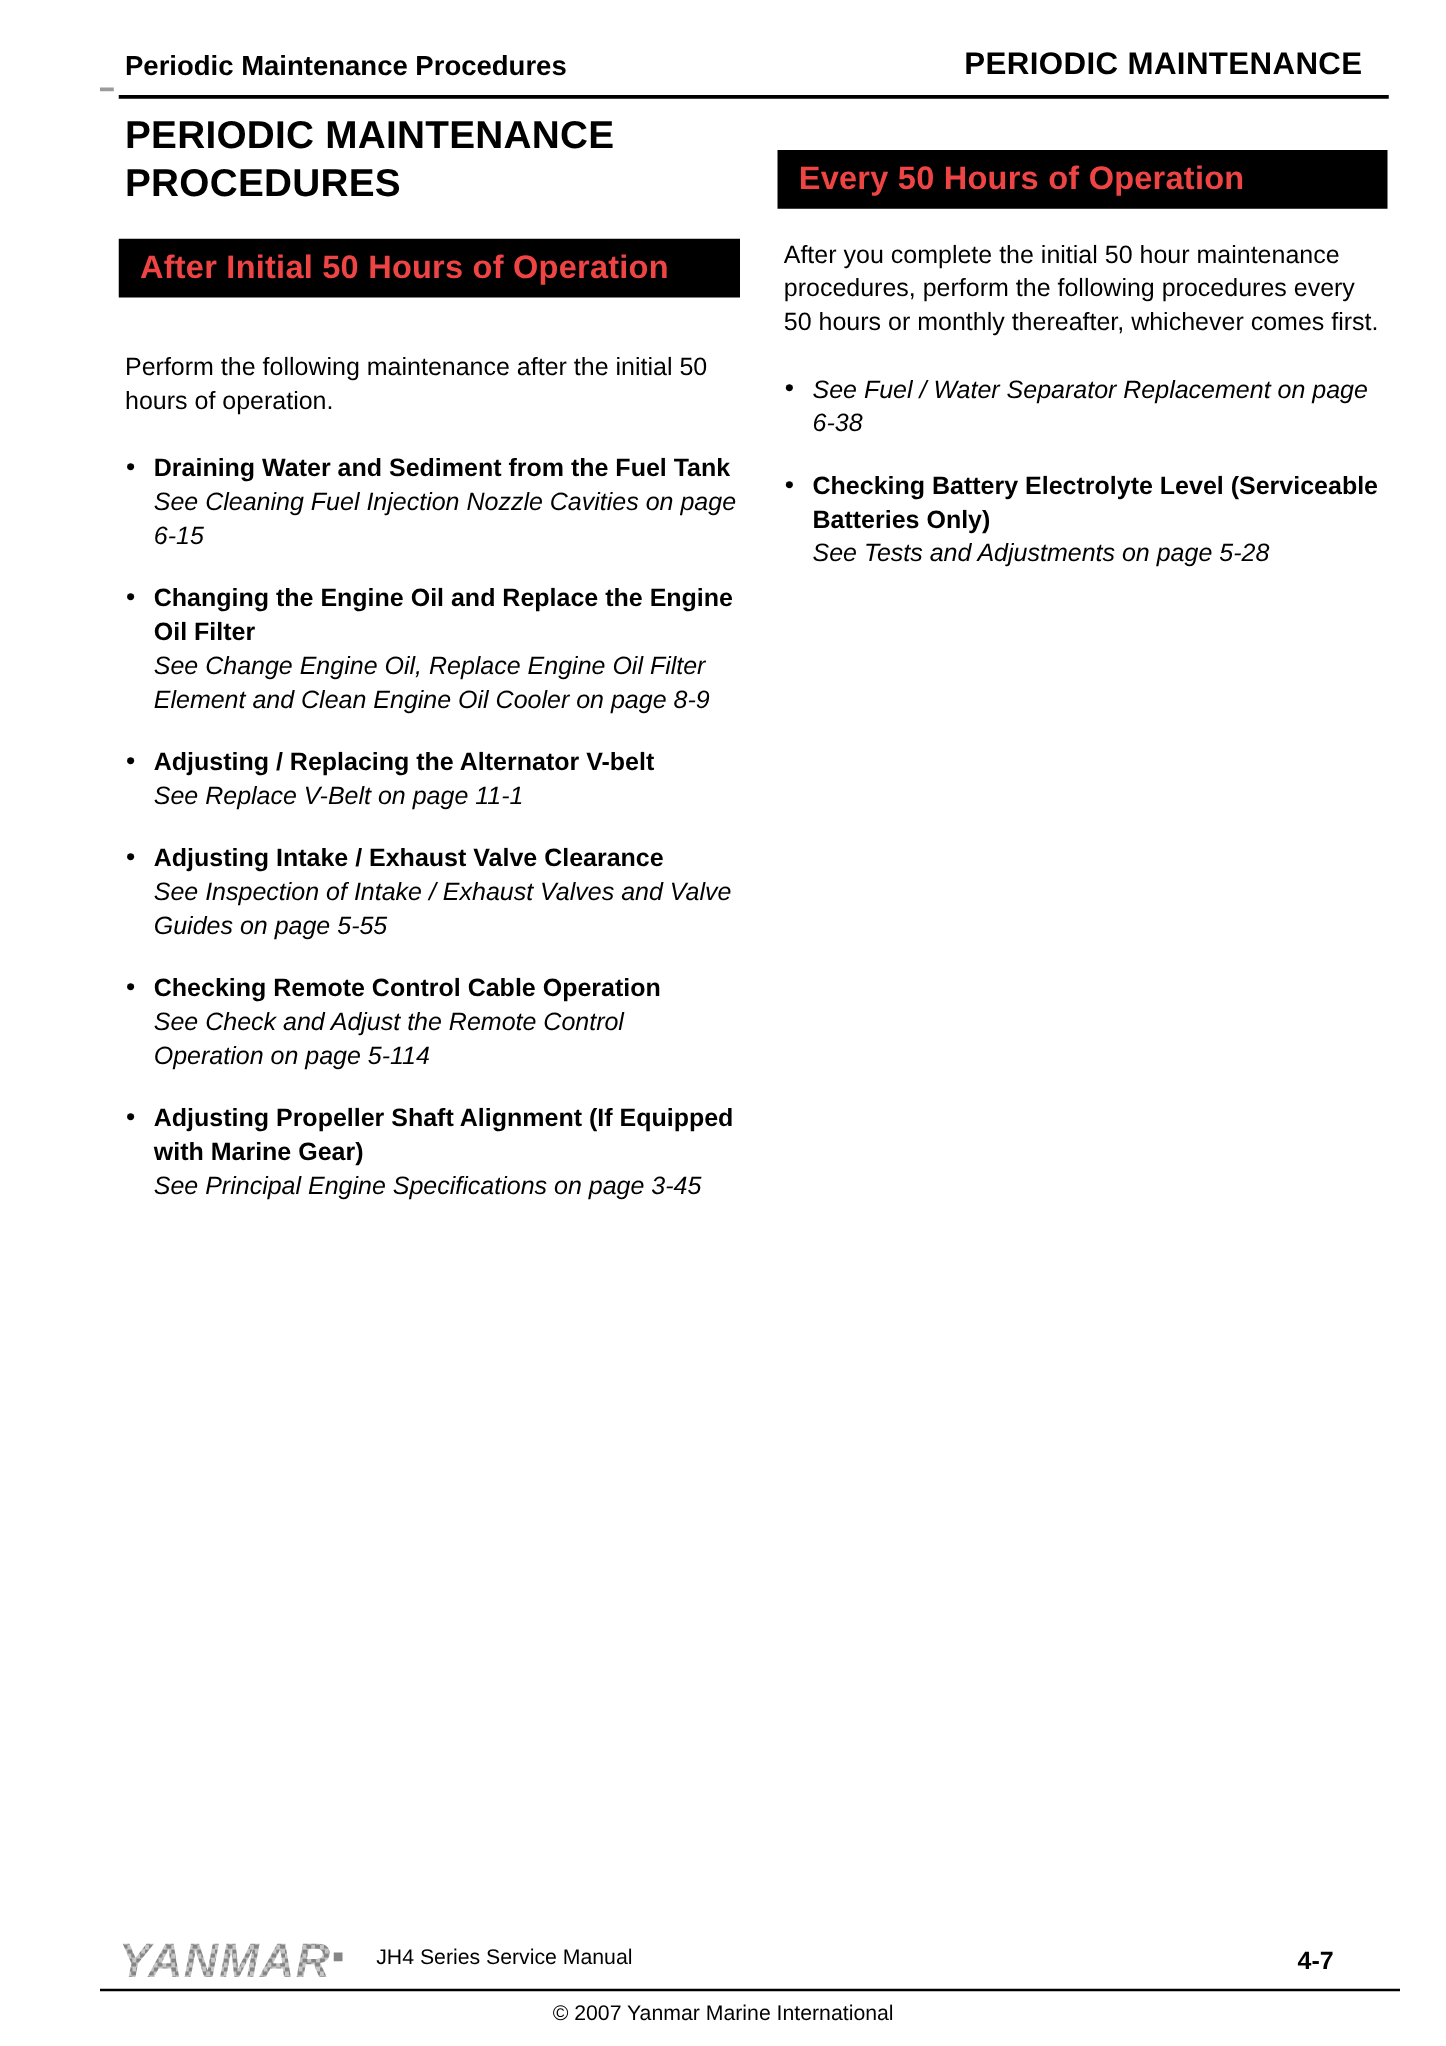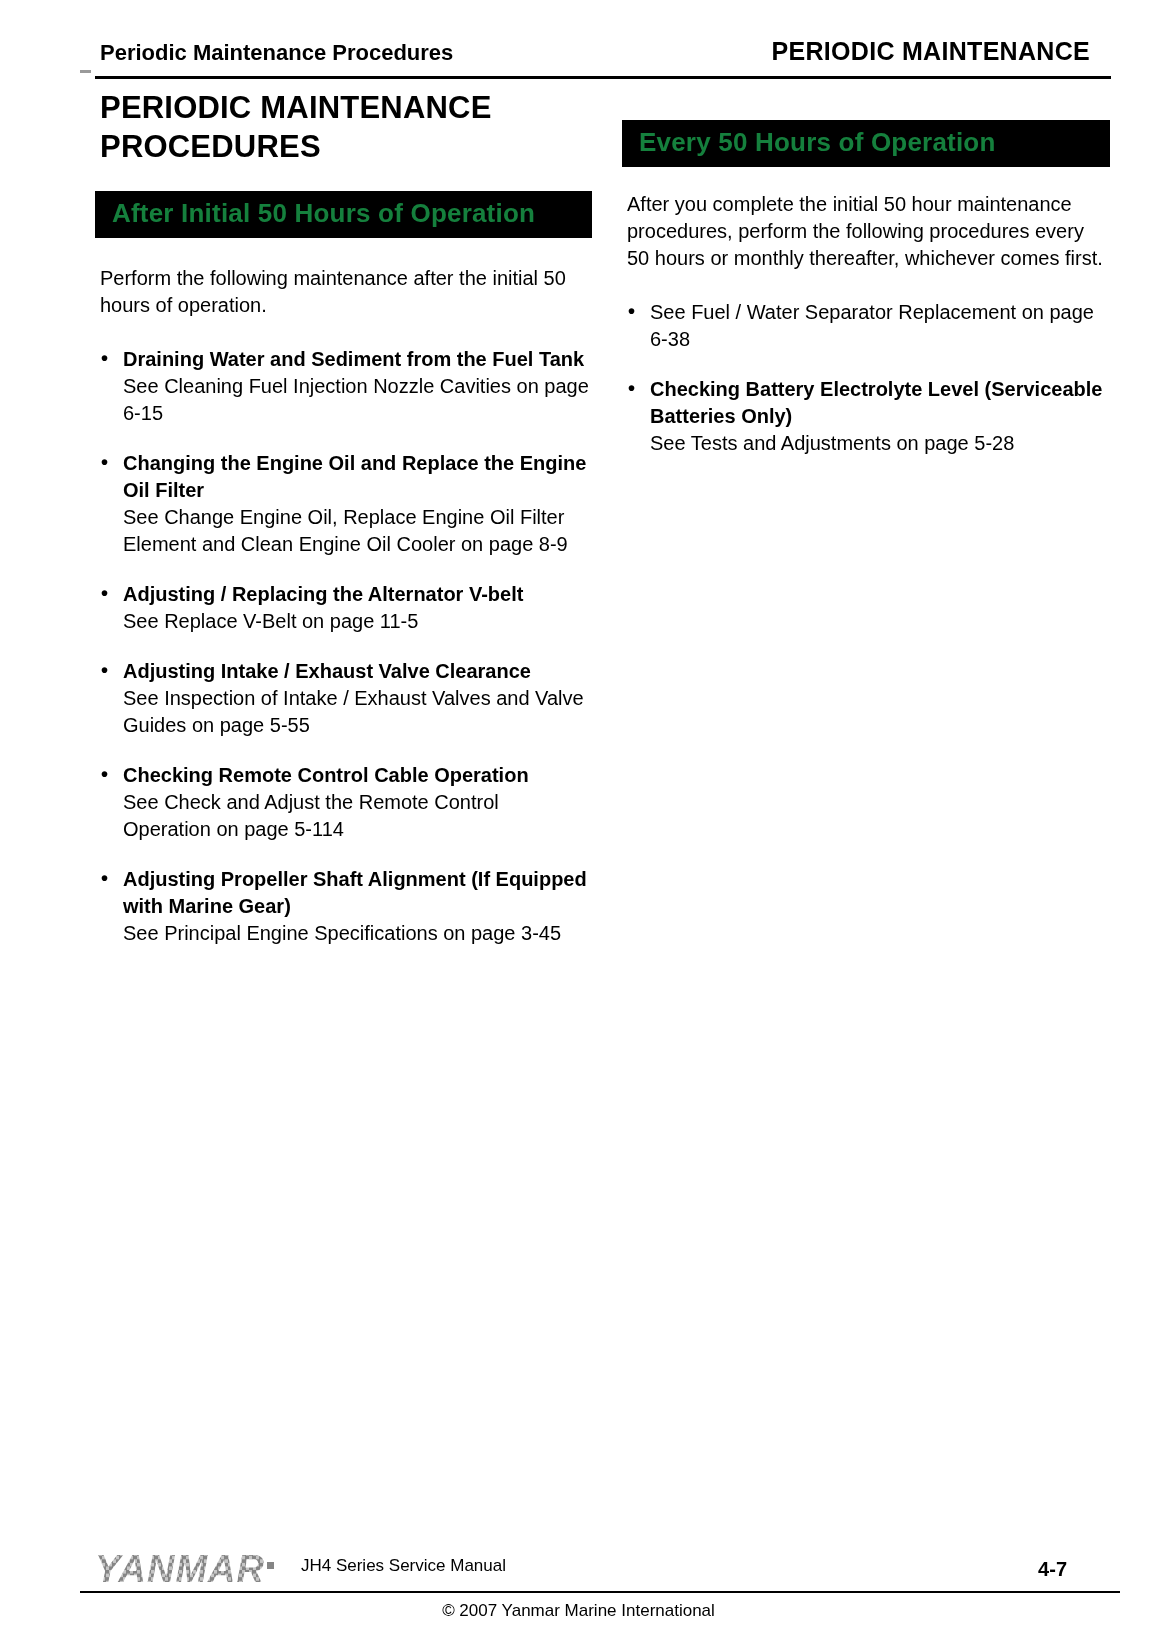--- a/index.html
+++ b/index.html
@@ -24,45 +24,45 @@
   .col-left  { position:absolute; left:95px;  top:88px;  width:497px; }
   .col-right { position:absolute; left:622px; top:120px; width:488px; }
 
   .doc-title {
     font-size:31px; font-weight:bold; line-height:39px;
     letter-spacing:.2px;
     margin:0 0 25px 5px; max-width:470px;
   }
 
   .banner {
-    background:#000; color:#15803d;
+    background:#000; color:#ef4444;
     font-size:26px; font-weight:bold;
     padding:7px 10px 9px 17px;
     letter-spacing:.2px;
   }
-  .col-left  .banner { margin-bottom:27px; }
+  .col-left  .banner { margin-bottom:43px; }
   .col-right .banner { margin-bottom:24px; }
 
   .intro {
     font-size:20px; line-height:27px;
     margin:0 0 27px 5px;
   }
 
   .item {
     position:relative;
     margin:0 0 23px 5px;
     padding-left:23px;
     font-size:20px; line-height:27px;
   }
   .item .bullet {
     position:absolute; left:1px; top:-1px;
     font-size:20px; font-weight:bold;
   }
   .item .head { font-weight:bold; }
-  .item .ref  { }
+  .item .ref  { font-style:italic; }
 
   
   .footer-rule { position:absolute; left:80px; top:1591px; width:1040px; height:2px; background:#000; }
   .logo-row {
     position:absolute; left:95px; top:1549px;
     display:flex; align-items:center;
   }
   .logo-text {
     font-size:38px; font-weight:900; font-style:italic;
     letter-spacing:1px; line-height:40px;
@@ -103,21 +103,21 @@
       <div class="ref">See Cleaning Fuel Injection Nozzle Cavities on page 6-15</div>
     </div>
     <div class="item">
       <span class="bullet">•</span>
       <div class="head">Changing the Engine Oil and Replace the Engine Oil Filter</div>
       <div class="ref">See Change Engine Oil, Replace Engine Oil Filter Element and Clean Engine Oil Cooler on page 8-9</div>
     </div>
     <div class="item">
       <span class="bullet">•</span>
       <div class="head">Adjusting / Replacing the Alternator V-belt</div>
-      <div class="ref">See Replace V-Belt on page 11-5</div>
+      <div class="ref">See Replace V-Belt on page 11-1</div>
     </div>
     <div class="item">
       <span class="bullet">•</span>
       <div class="head">Adjusting Intake / Exhaust Valve Clearance</div>
       <div class="ref">See Inspection of Intake / Exhaust Valves and Valve Guides on page 5-55</div>
     </div>
     <div class="item">
       <span class="bullet">•</span>
       <div class="head">Checking Remote Control Cable Operation</div>
       <div class="ref">See Check and Adjust the Remote Control Operation on page 5-114</div>

